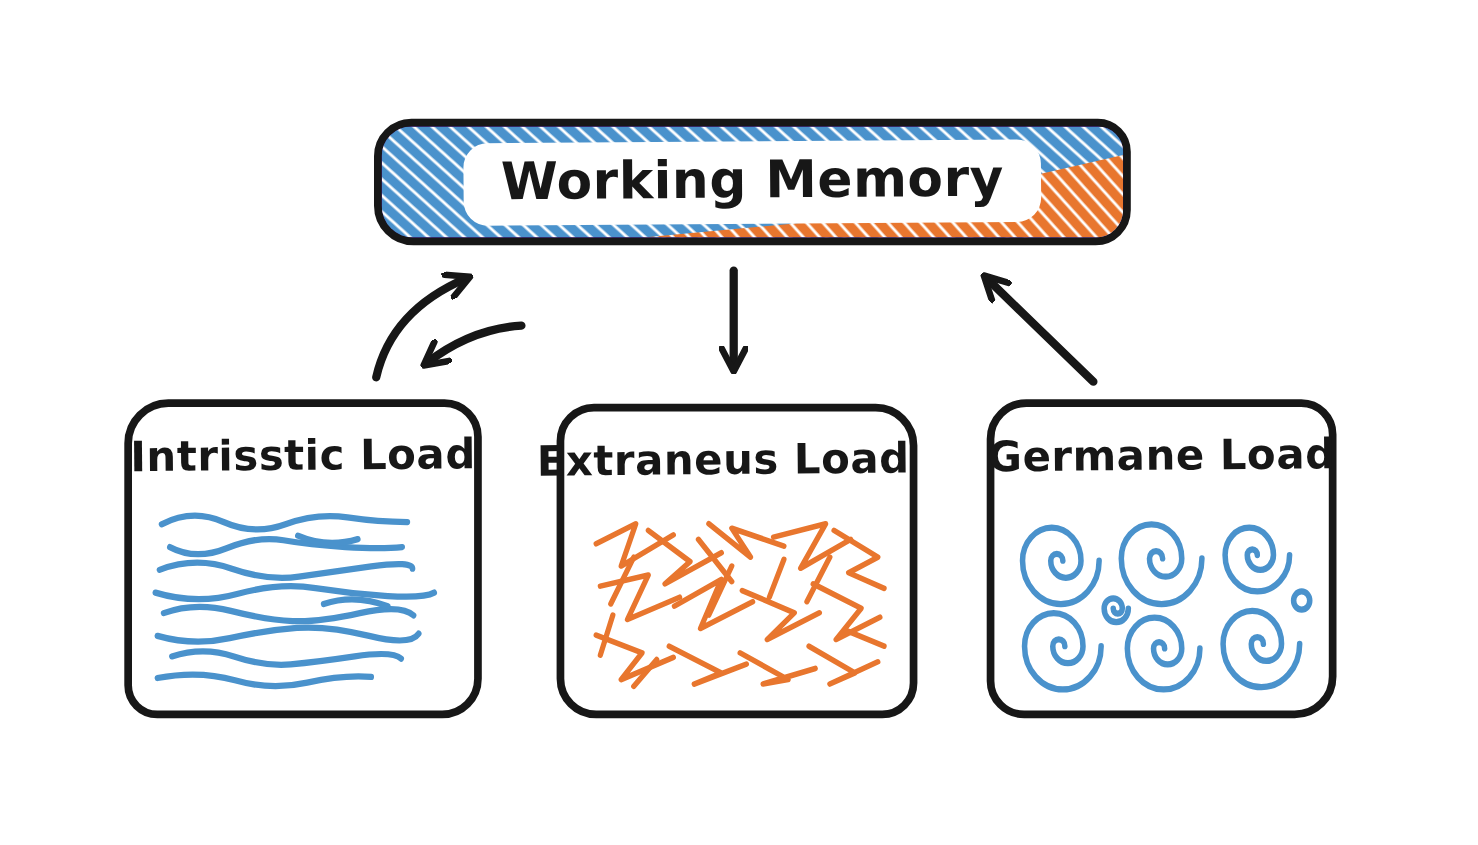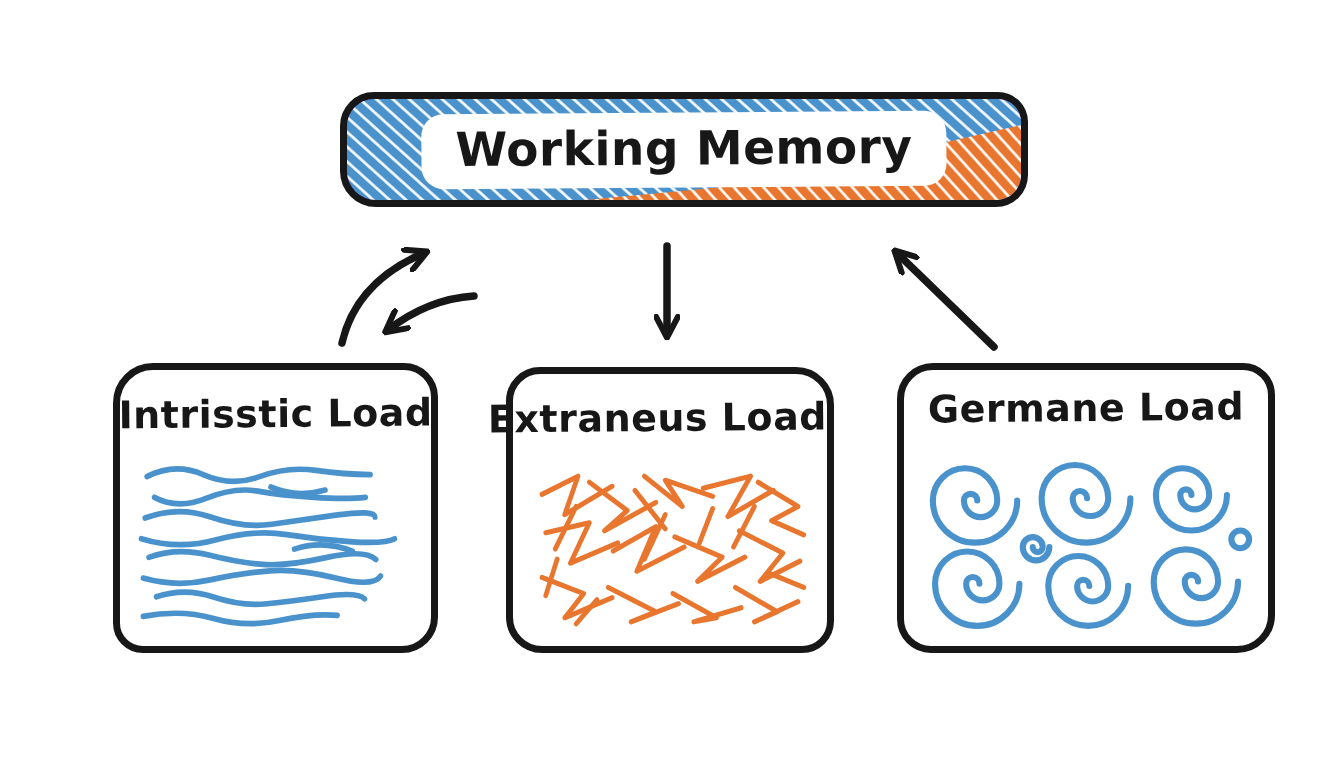--- a/index.html
+++ b/index.html
@@ -9,21 +9,21 @@
     height: 768px;
     background: #ffffff;
     overflow: hidden;
     font-family: "DejaVu Sans", "Liberation Sans", sans-serif;
     color: #171717;
   }
 
   
   .wm-bar {
     position: absolute;
-    left: 340px; top: 92px;
+    left: 340px; top: 108px;
     width: 688px; height: 115px;
     border: 7px solid #171717;
     border-radius: 34px 30px 32px 36px;
     background: #4c1d95;
     box-sizing: border-box;
     overflow: hidden;
   }
   .wm-bar svg { position: absolute; inset: 0; width: 100%; height: 100%; }
   .wm-label {
     position: absolute;
@@ -49,21 +49,21 @@
   .load-box {
     position: absolute;
     border: 7px solid #171717;
     background: #ffffff;
     box-sizing: border-box;
     display: flex;
     flex-direction: column;
   }
   #box-intrinsic  { left: 113px; top: 363px; width: 325px; height: 290px; border-radius: 40px 34px 36px 30px; }
   #box-extraneous { left: 506px; top: 367px; width: 328px; height: 286px; border-radius: 34px 38px 32px 36px; align-items: flex-end; }
-  #box-germane    { left: 897px; top: 363px; width: 378px; height: 290px; border-radius: 36px 32px 38px 34px; }
+  #box-germane    { left: 897px; top: 363px; width: 318px; height: 290px; border-radius: 36px 32px 38px 34px; }
 
   .box-title {
     height: 88px;
     display: flex;
     align-items: center;
     justify-content: center;
     font-size: 38px;
     font-weight: bold;
     letter-spacing: 0.5px;
     white-space: nowrap;

